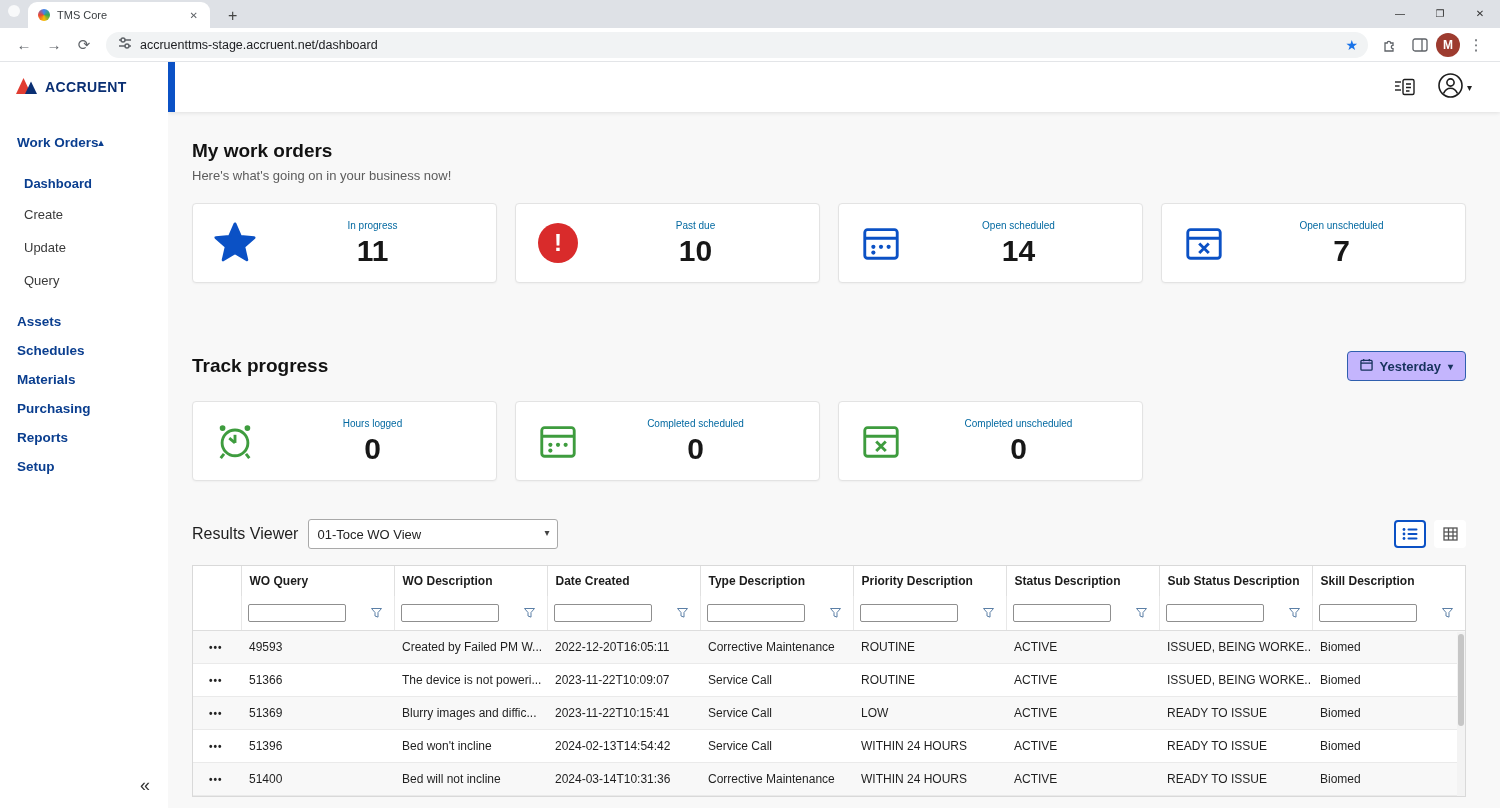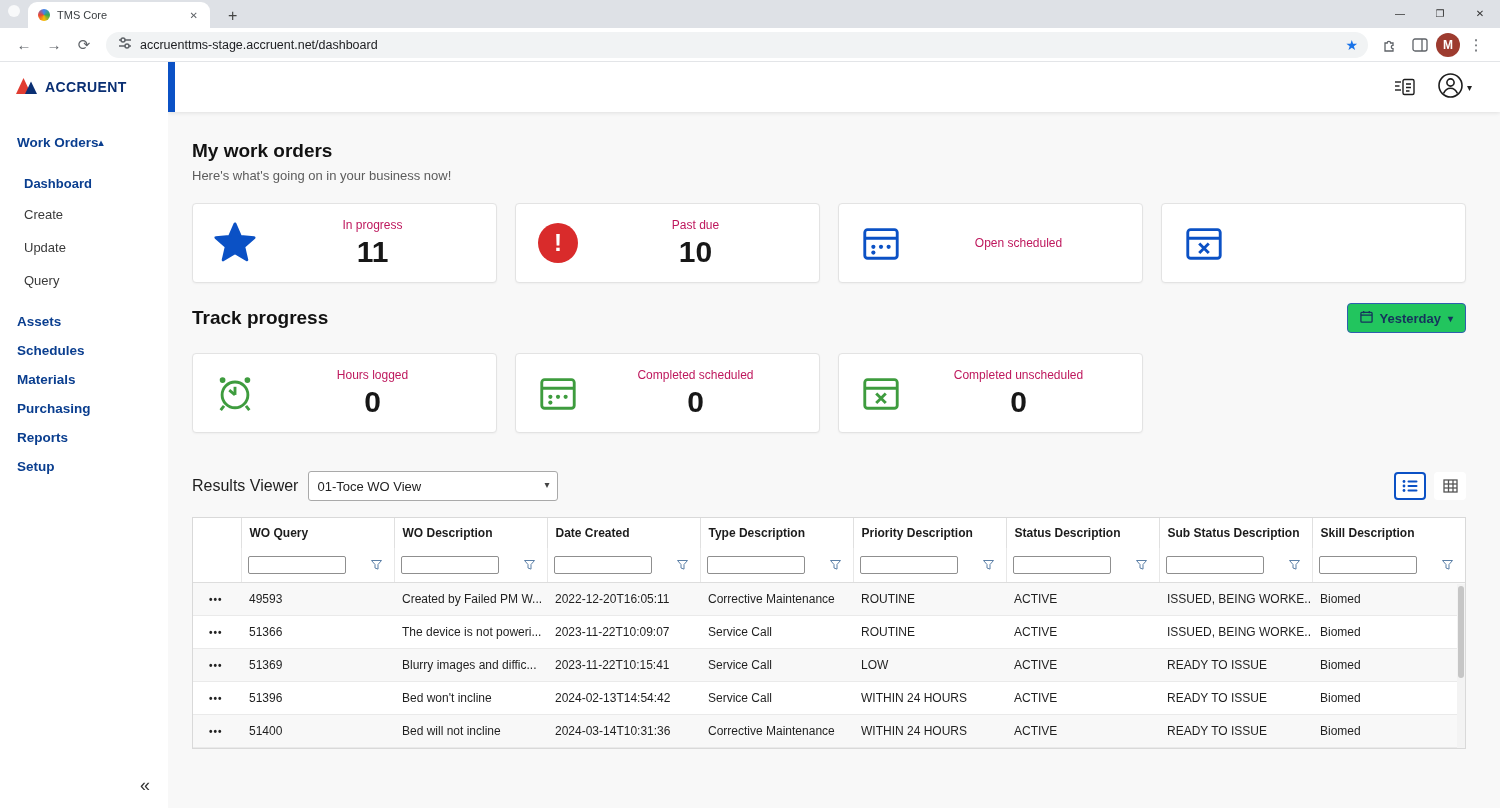--- a/index.html
+++ b/index.html
@@ -48,27 +48,27 @@
 
   .content { padding:28px 34px 0 24px; }
 
   .section-title { font-size:19px; font-weight:700; color:#121212; }
   .section-sub { font-size:13px; color:#5c5c5c; margin-top:6px; }
 
   .card-row { display:flex; gap:18px; margin-top:20px; }
   .card { flex:0 0 calc((100% - 54px)/4); background:#fff; border:1px solid #e3e3e3; border-radius:4px; height:80px; display:flex; align-items:center; padding-left:14px; box-shadow:0 1px 2px rgba(0,0,0,.04); }
   .card-icon { width:56px; display:flex; align-items:center; justify-content:center; flex:0 0 auto; }
   .card-body { flex:1; text-align:center; padding-right:14px; }
-  .card-label { font-size:12px; color:#be185d; }
+  .card-label { font-size:10px; color:#0369a1; }
   .card-value { font-size:30px; font-weight:600; color:#171717; margin-top:3px; line-height:1.1; }
   .alert-circle { width:40px; height:40px; border-radius:50%; background:#d92b2b; color:#fff; font-size:24px; font-weight:700; display:flex; align-items:center; justify-content:center; }
 
-  .section2 { margin-top:20px; }
+  .section2 { margin-top:68px; }
   .sec-head { display:flex; align-items:center; justify-content:space-between; }
-  .period-btn { height:30px; background:#22c55e; border:1px solid #2f5fae; border-radius:4px; display:flex; align-items:center; gap:7px; padding:0 12px; font-size:13px; font-weight:600; color:#16325c; cursor:pointer; }
+  .period-btn { height:30px; background:#c4b5fd; border:1px solid #2f5fae; border-radius:4px; display:flex; align-items:center; gap:7px; padding:0 12px; font-size:13px; font-weight:600; color:#16325c; cursor:pointer; }
   .period-caret { font-size:10px; color:#16325c; }
 
   .section3 { margin-top:38px; }
   .count { font-weight:500; color:#3a3a3a; }
   .viewer-row { display:flex; align-items:center; margin-top:16px; }
   .viewer-label { font-size:16px; color:#1e1e1e; margin-right:10px; }
   .select-wrap { position:relative; }
   .select-wrap select { appearance:none; -webkit-appearance:none; width:250px; height:30px; border:1px solid #a9a9a9; border-radius:3px; background:#fff; font-size:13px; color:#222; padding:0 26px 0 8px; font-family:"Liberation Sans", sans-serif; }
   .select-caret { position:absolute; right:9px; top:8px; font-size:10px; color:#444; pointer-events:none; }
   .view-toggles { margin-left:auto; display:flex; gap:8px; }
@@ -231,31 +231,36 @@
                 <rect x="5" y="8" width="34" height="30" rx="3"></rect>
                 <line x1="5" y1="17" x2="39" y2="17"></line>
                 <circle cx="14" cy="26" r="2.2" fill="#0b51c5" stroke="none"></circle>
                 <circle cx="22" cy="26" r="2.2" fill="#0b51c5" stroke="none"></circle>
                 <circle cx="30" cy="26" r="2.2" fill="#0b51c5" stroke="none"></circle>
                 <circle cx="14" cy="32" r="2.2" fill="#0b51c5" stroke="none"></circle>
               </svg>
           </span>
           <div class="card-body">
             <div class="card-label">Open scheduled</div>
+            <div class="card-value">14</div>
           </div>
         </div>
         <div class="card">
           <span class="card-icon">
             <svg width="42" height="42" viewBox="0 0 44 44" fill="none" stroke="#0b51c5" stroke-width="3">
                 <rect x="5" y="8" width="34" height="30" rx="3"></rect>
                 <line x1="5" y1="17" x2="39" y2="17"></line>
                 <line x1="17" y1="22.5" x2="27" y2="32.5"></line>
                 <line x1="27" y1="22.5" x2="17" y2="32.5"></line>
               </svg>
           </span>
+          <div class="card-body">
+            <div class="card-label">Open unscheduled</div>
+            <div class="card-value">7</div>
+          </div>
         </div>
       </div>
 
       <div class="section2">
         <div class="sec-head">
           <div class="section-title">Track progress</div>
           <div class="period-btn">
             <span>
               <svg width="13" height="13" viewBox="0 0 14 14" fill="none" stroke="#16325c" stroke-width="1.4">
                   <rect x="1" y="2.5" width="12" height="10.5" rx="1"></rect>

